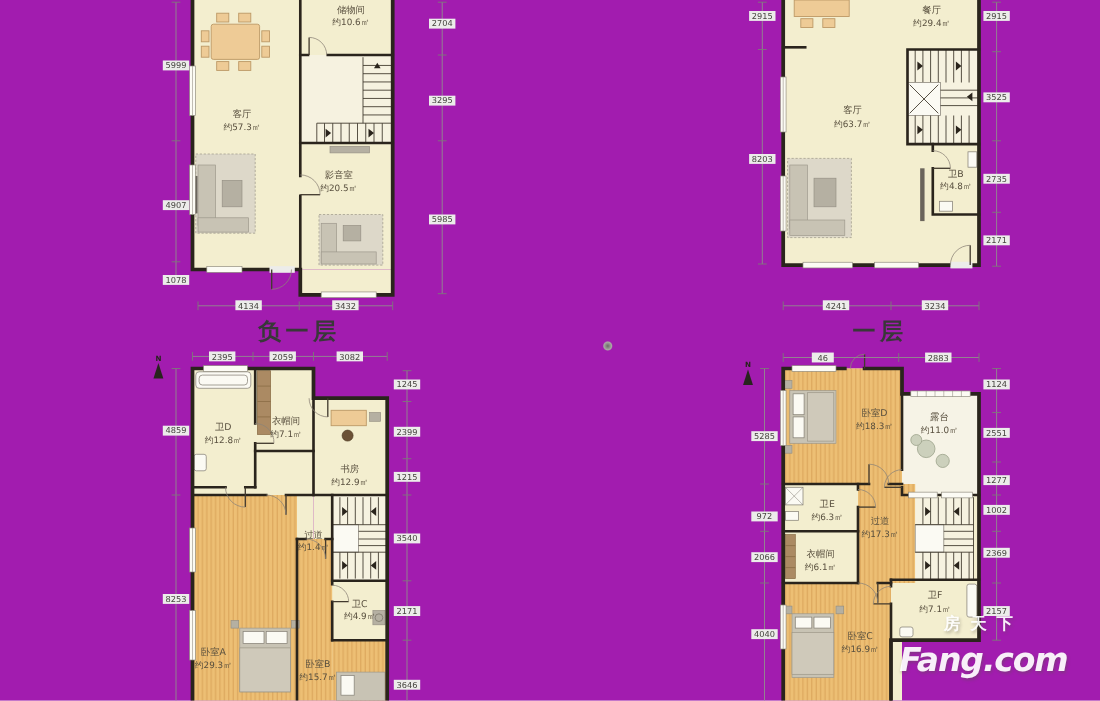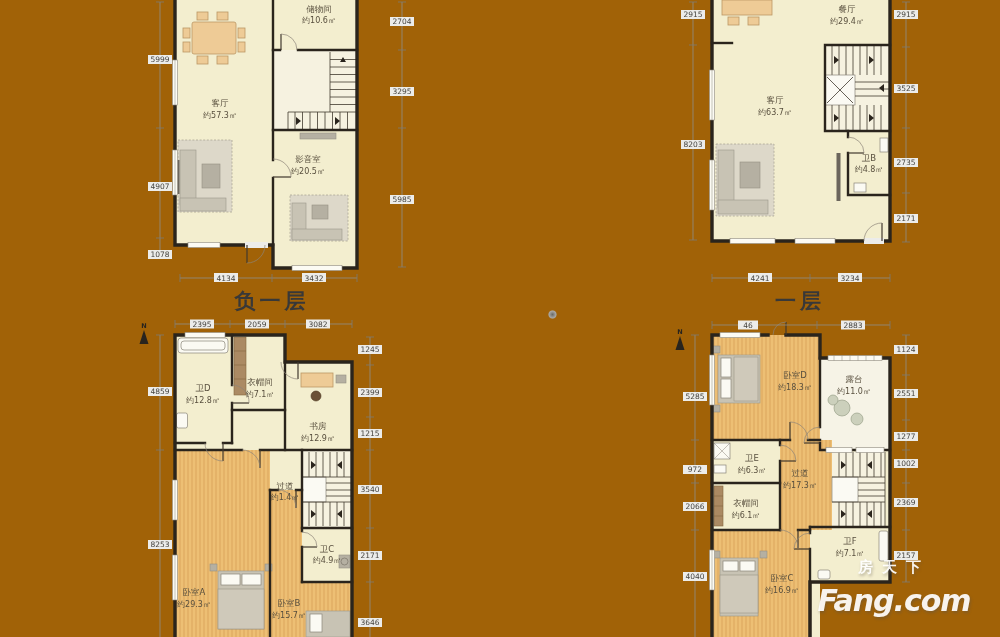--- a/index.html
+++ b/index.html
@@ -1,16 +1,16 @@
 <!DOCTYPE html>
 <html><head>
 <meta charset="utf-8">
 <style>
   html,body{margin:0;padding:0;background:#f2f1ef;}
-  #canvas{position:relative;width:1000px;height:637px;background:#a16207;overflow:hidden;
+  #canvas{position:relative;width:1000px;height:637px;background:#a21caf;overflow:hidden;
           font-family:"DejaVu Sans","Liberation Sans",sans-serif;}
   svg{position:absolute;overflow:visible;}
   .wallO{stroke:#2a241c;stroke-width:3.4;fill:none;stroke-linecap:square;}
   .wallI{stroke:#2a241c;stroke-width:2.4;fill:none;stroke-linecap:square;}
   .stair{stroke:#413a2e;stroke-width:.8;fill:none;}
   .dimline{stroke:#91908c;stroke-width:.8;fill:none;}
   .tick{stroke:#7c7b77;stroke-width:.8;}
   .dim{font-size:7.5px;fill:#45433e;text-anchor:middle;}
   .rname{font-size:8.5px;fill:#584f3e;text-anchor:middle;}
   .rarea{font-size:8px;fill:#584f3e;text-anchor:middle;}

